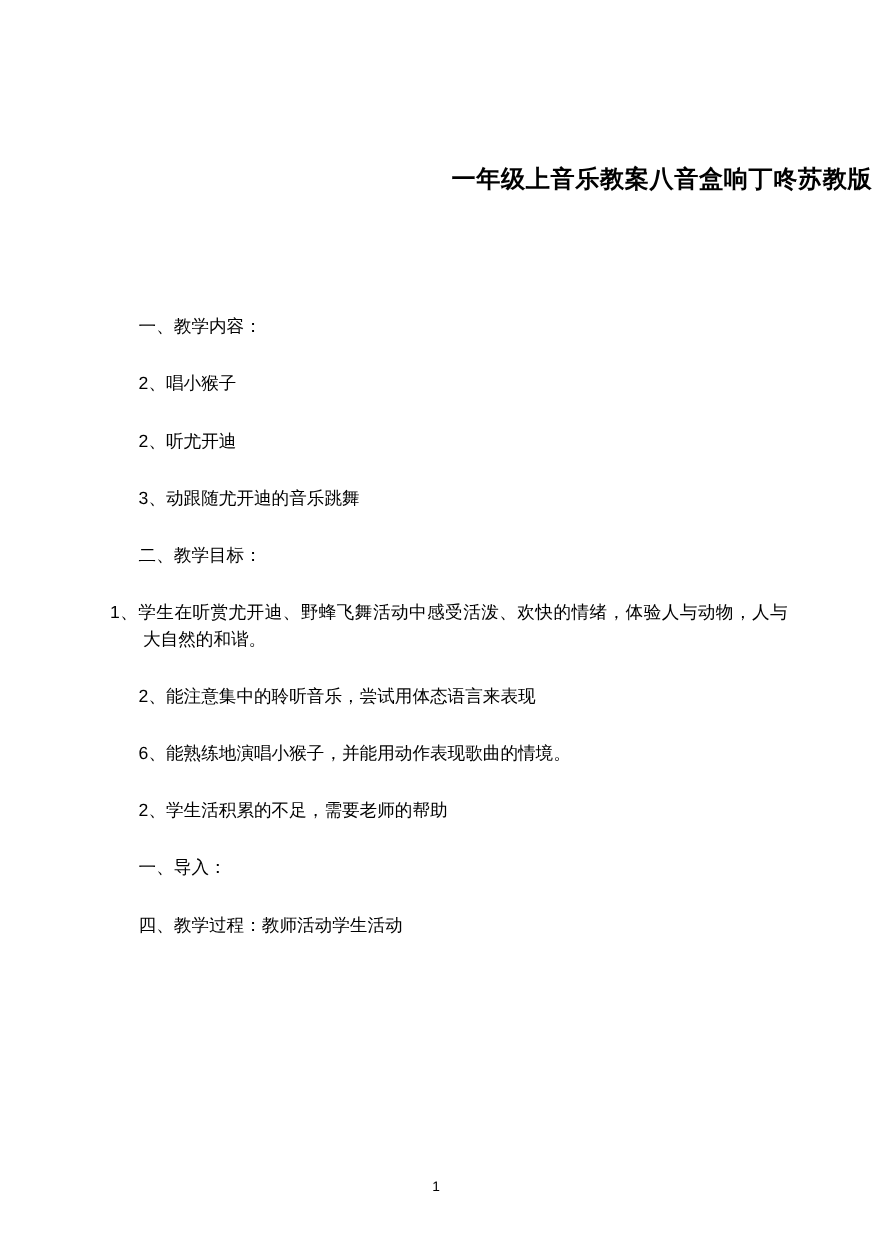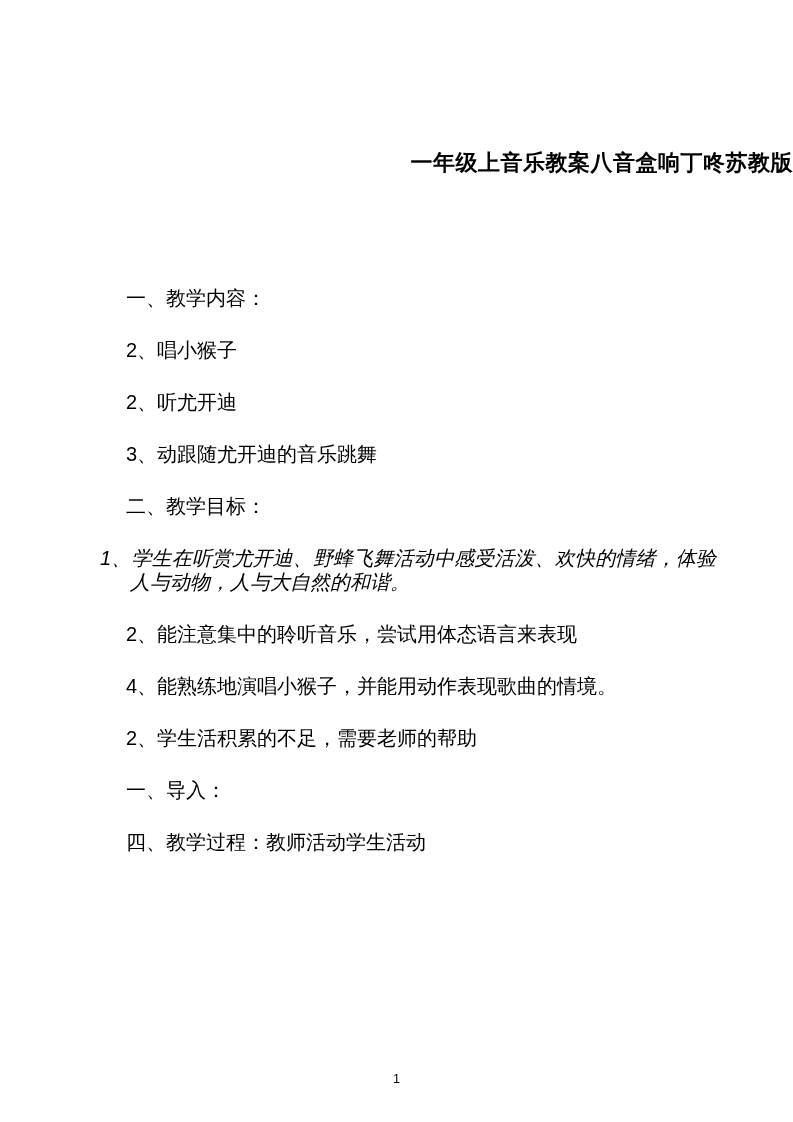--- a/index.html
+++ b/index.html
@@ -31,21 +31,21 @@
     letter-spacing: 0.5px;
     line-height: 32px;
   }
   .body-block {
     position: absolute;
     top: 286px;
     left: 96px;
     width: 620px;
   }
   .para {
-    font-size: 20px;
+    font-size: 16px;
     line-height: 24px;
     margin: 0 0 28px 0;
     text-align: justify;
   }
   .para.indent-small {
     text-indent: 0px;
     padding-left: 30px;
   }
   .page-number {
     position: absolute;
@@ -63,23 +63,23 @@
 <div class="page">
 
   <h1 class="doc-title">一年级上音乐教案八音盒响丁咚苏教版</h1>
 
   <div class="body-block">
     <p class="para indent-small">一、教学内容：</p>
     <p class="para indent-small">2、唱小猴子</p>
     <p class="para indent-small">2、听尤开迪</p>
     <p class="para indent-small">3、动跟随尤开迪的音乐跳舞</p>
     <p class="para indent-small">二、教学目标：</p>
-    <p class="para" style="padding-left:34px;text-indent:-30px;font-style:italic;">1、学生在听赏尤开迪、野蜂飞舞活动中感受活泼、欢快的情绪，体验人与动物，人与大自然的和谐。</p>
+    <p class="para" style="padding-left:34px;text-indent:-30px;">1、学生在听赏尤开迪、野蜂飞舞活动中感受活泼、欢快的情绪，体验人与动物，人与大自然的和谐。</p>
     <p class="para indent-small">2、能注意集中的聆听音乐，尝试用体态语言来表现</p>
-    <p class="para indent-small">4、能熟练地演唱小猴子，并能用动作表现歌曲的情境。</p>
+    <p class="para indent-small">6、能熟练地演唱小猴子，并能用动作表现歌曲的情境。</p>
     <p class="para indent-small">2、学生活积累的不足，需要老师的帮助</p>
     <p class="para indent-small">一、导入：</p>
     <p class="para indent-small">四、教学过程：教师活动学生活动</p>
   </div>
 
   <div class="page-number">1</div>
 
 </div>
 
 </body></html>

